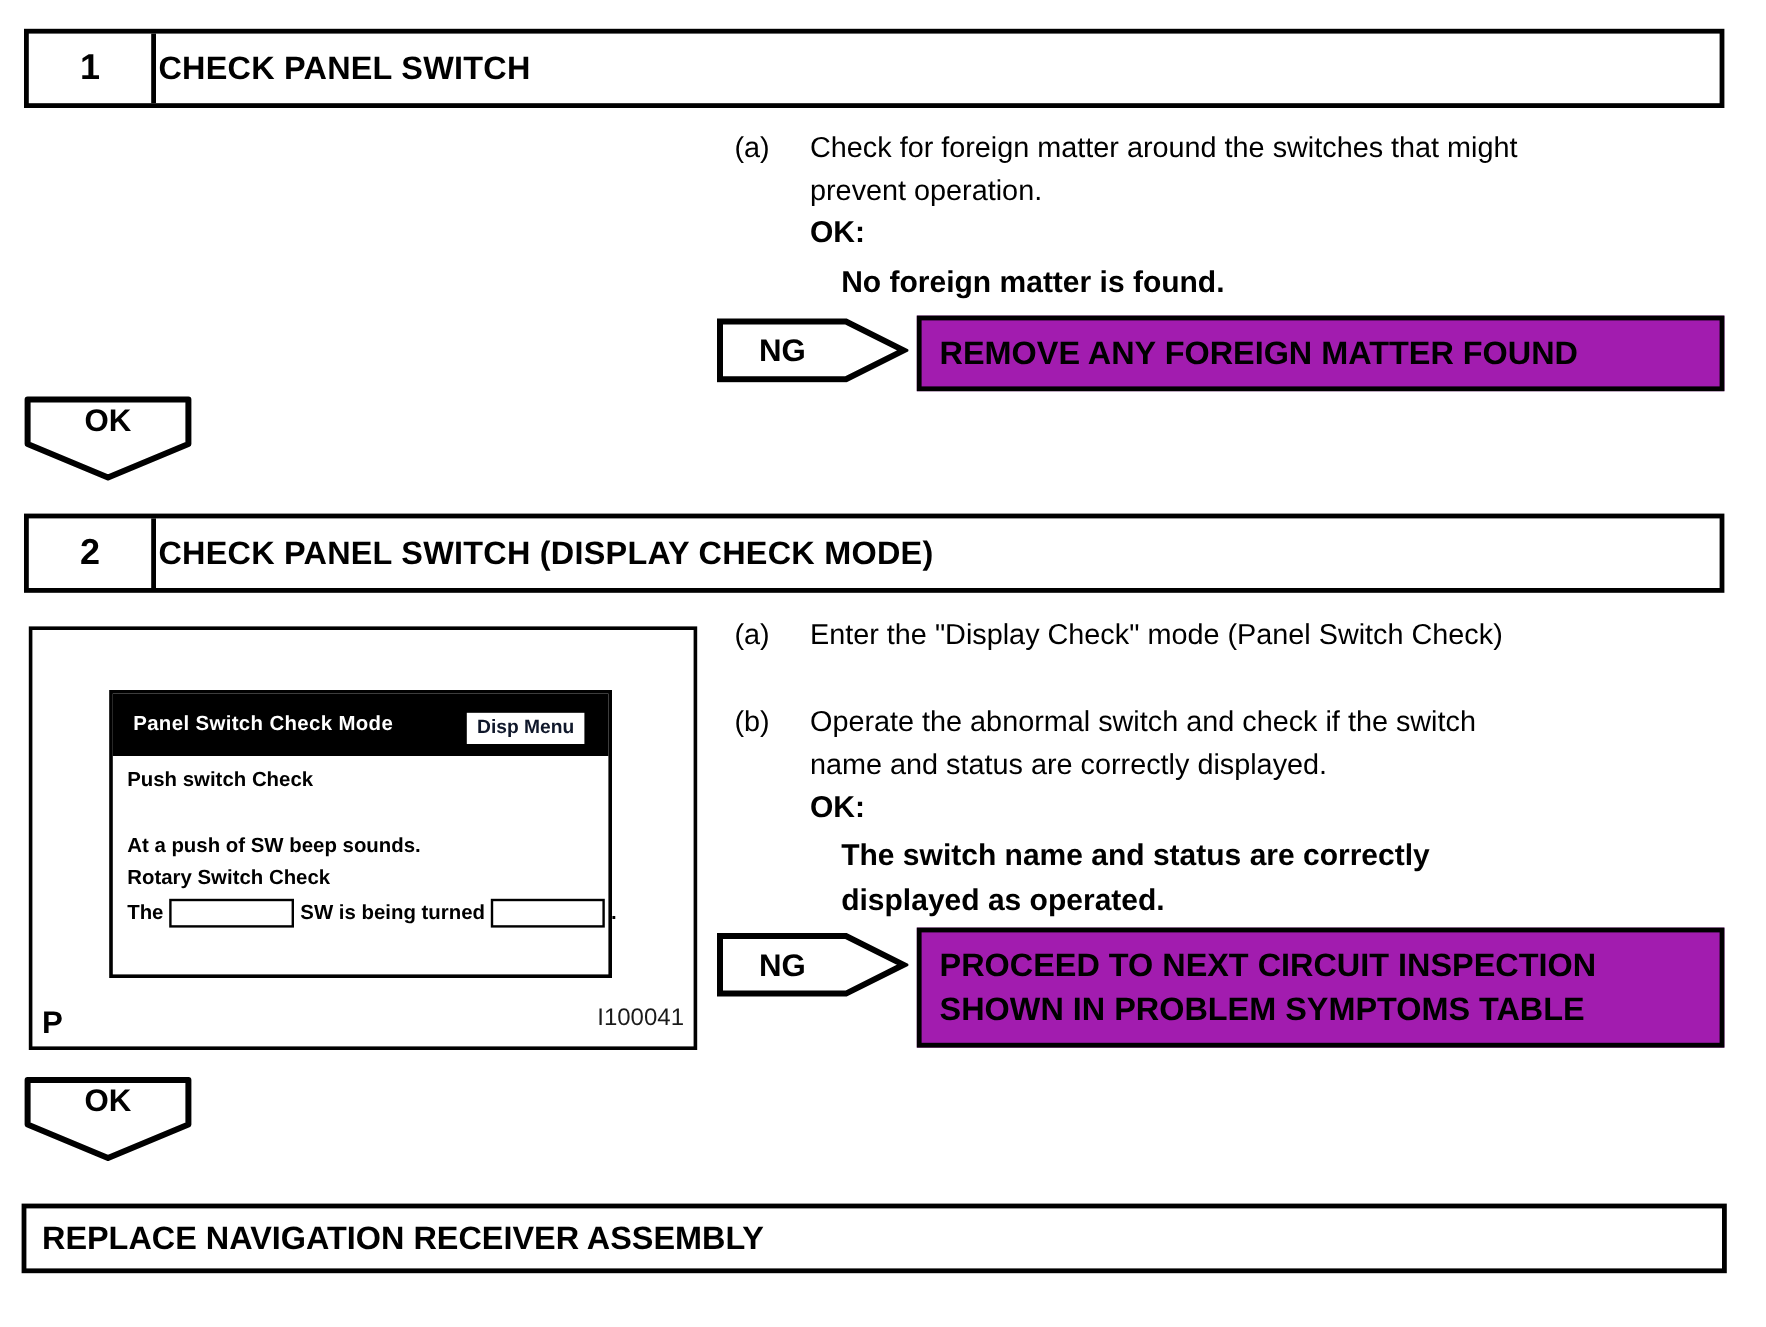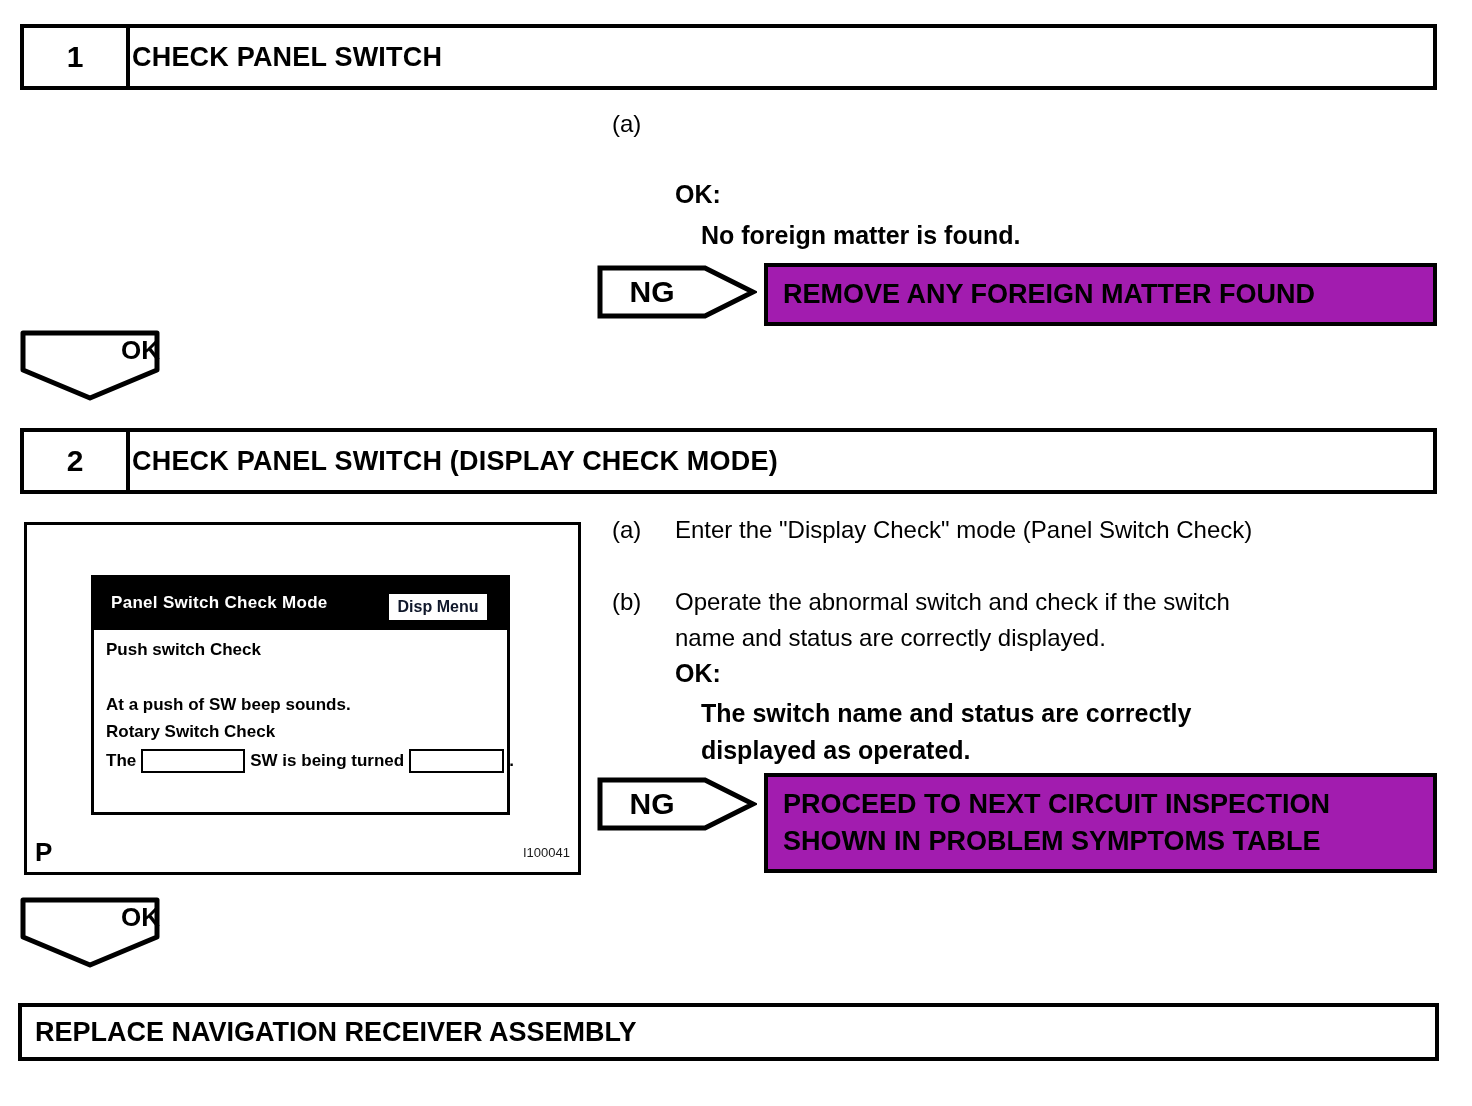--- a/index.html
+++ b/index.html
@@ -28,32 +28,32 @@
   .item-label { width:63px; flex:none; }
   .preline { white-space:pre-line; }
   .ok-heading { position:absolute; font-weight:bold; font-size:25px; }
   .ok-cond { position:absolute; font-weight:bold; font-size:25px; line-height:37px; }
   
   .ng-arrow { position:absolute; width:160px; height:54px; }
   .ng-arrow svg { position:absolute; left:0; top:0; }
   .ng-arrow .lbl {
     position:absolute; left:0; top:0; width:110px; height:54px;
     display:flex; align-items:center; justify-content:center;
-    font-weight:bold; font-size:30px;
+    font-weight:bold; font-size:26px;
   }
   .action-box {
     position:absolute; left:764px; width:673px; border:4px solid #000;
     display:flex; align-items:center; padding-left:15px;
     font-weight:bold; font-size:27px; line-height:37px; background:#a21caf;
   }
   
   .ok-arrow { position:absolute; width:140px; height:72px; }
   .ok-arrow svg { position:absolute; left:0; top:0; }
   .ok-arrow .lbl {
-    position:absolute; left:0; top:5px; width:140px; text-align:right;
+    position:absolute; left:0; top:5px; width:140px; text-align:center;
     font-weight:bold; font-size:26px;
   }
   
   .figure {
     position:absolute; left:24px; top:522px; width:557px; height:353px;
     border:3px solid #000; background:#fff;
   }
   .screen {
     position:absolute; left:64px; top:50px; width:419px; height:240px;
     border:3px solid #000; background:#fff;padding-left:16px;
@@ -75,41 +75,43 @@
     display:flex; align-items:center; white-space:nowrap;
   }
   .blank-field {
     display:inline-block; border:2px solid #000; height:24px; background:#fff;
     margin:0 5px; vertical-align:middle;
   }
   .w175 { width:173px; }
   .w105 { width:104px; }
   .w95  { width:95px; }
   .fig-marker { position:absolute; left:8px; bottom:4px; font-weight:bold; font-size:26px; }
-  .fig-id { position:absolute; right:8px; bottom:12px; font-size:13px; color:#1a1a1a; }
+  .fig-id { position:absolute; right:8px; bottom:12px; font-size:20px; color:#1a1a1a; }
   
   .final-box {
     position:absolute; left:18px; top:1003px; width:1421px; height:58px;
     border:4px solid #000; display:flex; align-items:center; padding-left:13px;
     font-weight:bold; font-size:27px;
   }
 </style>
 </head>
 <body>
 
 <div class="page">
 
   <div class="step-header" style="top:24px;">
     <div class="step-num">1</div>
     <div class="step-title">CHECK PANEL SWITCH</div>
   </div>
 
   <div class="para" style="left:612px; top:106px; width:840px;">
     <div class="item-row">
       <span class="item-label">(a)</span>
+      <span class="preline">Check for foreign matter around the switches that might
+prevent operation.</span>
     </div>
   </div>
   <div class="ok-heading" style="left:675px; top:180px;">OK:</div>
   <div class="ok-cond" style="left:701px; top:217px;">No foreign matter is found.</div>
 
   <div class="ng-arrow" style="left:597px; top:265px;">
     <svg width="160" height="54" viewBox="0 0 160 54">
       <polygon points="3,3 108,3 156,27 108,51 3,51" fill="#ffffff" stroke="#000000" stroke-width="5"></polygon>
     </svg>
     <span class="lbl">NG</span>

